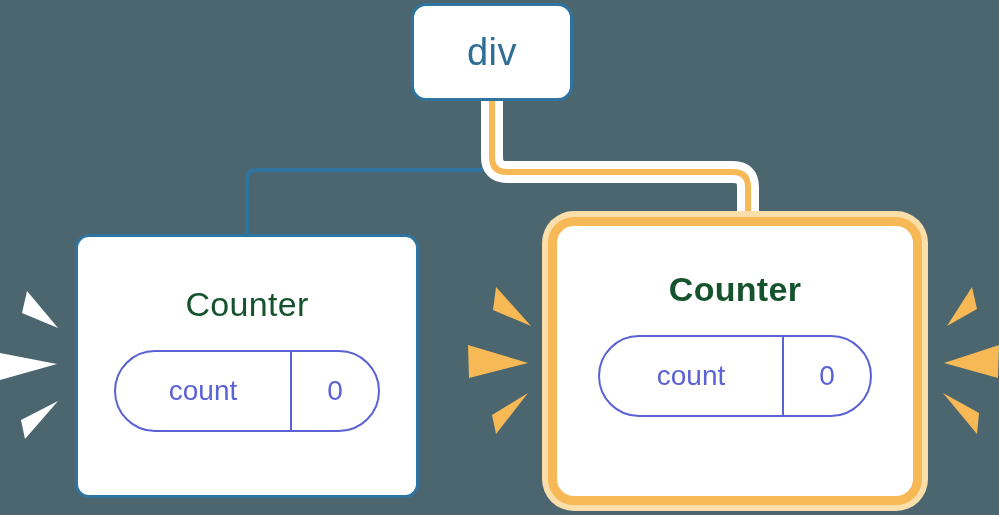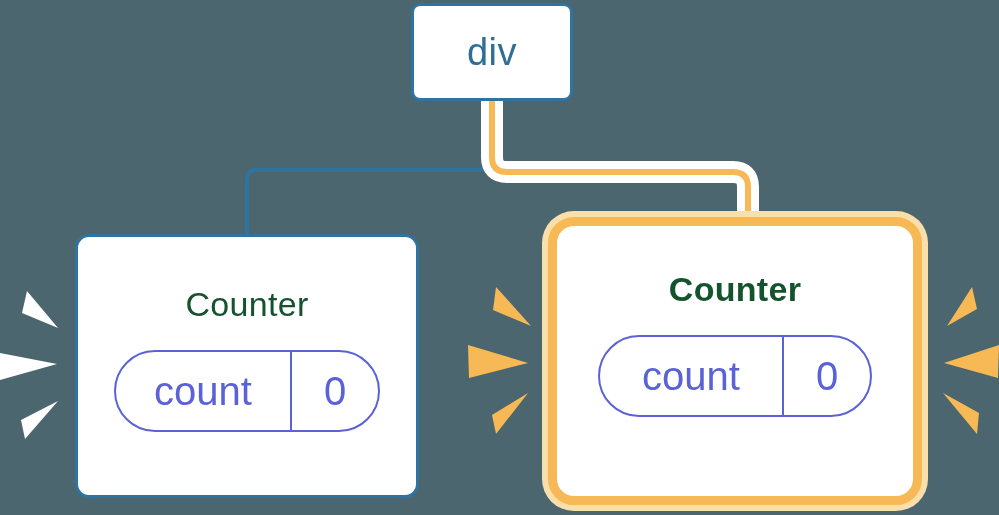--- a/index.html
+++ b/index.html
@@ -29,21 +29,21 @@
   }
   
   .node-div {
     position: absolute;
     left: 411px;
     top: 3px;
     width: 162px;
     height: 98px;
     background: #ffffff;
     border: 3px solid #2f74a0;
-    border-radius: 9px;
+    border-radius: 15px;
     box-sizing: border-box;
     display: flex;
     align-items: center;
     justify-content: center;
     z-index: 6;
   }
   .node-div .label {
     font-size: 38px;
     color: #2f6f96;
     font-weight: 400;
@@ -106,21 +106,21 @@
     background: #fff;
   }
   .card-left .pill { width: 266px; }
   .card-right .pill { width: 274px; }
 
   .pill-key, .pill-val {
     display: flex;
     align-items: center;
     justify-content: center;
     color: #5b62d6;
-    font-size: 40px;
+    font-size: 28px;
     line-height: 1;
   }
   .pill-key { flex: 1 1 auto; }
   .pill-val {
     width: 88px;
     border-left: 2px solid #5b62d6;
     box-sizing: border-box;
   }
 
   

